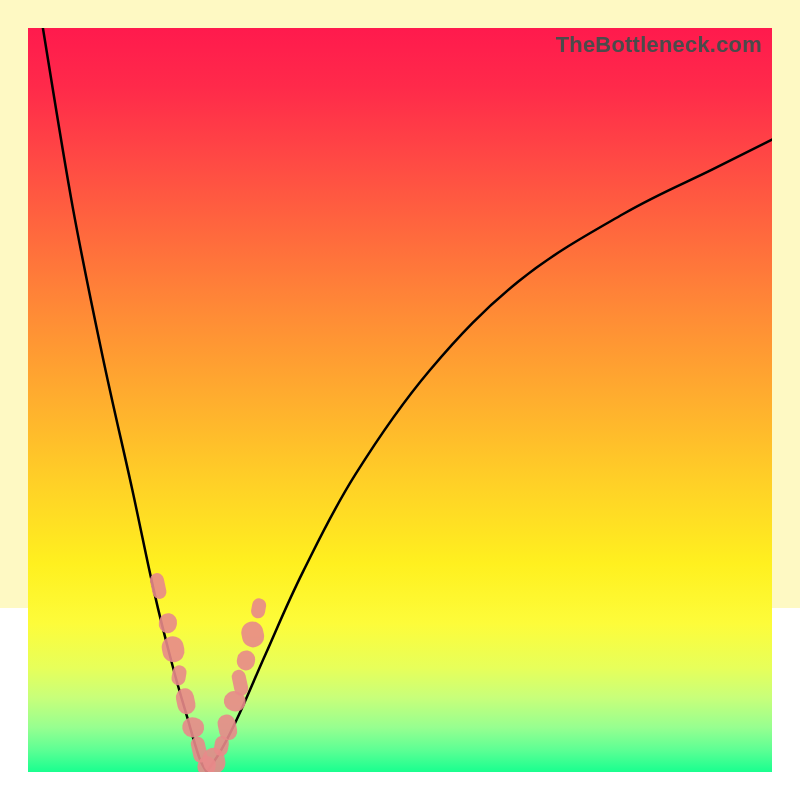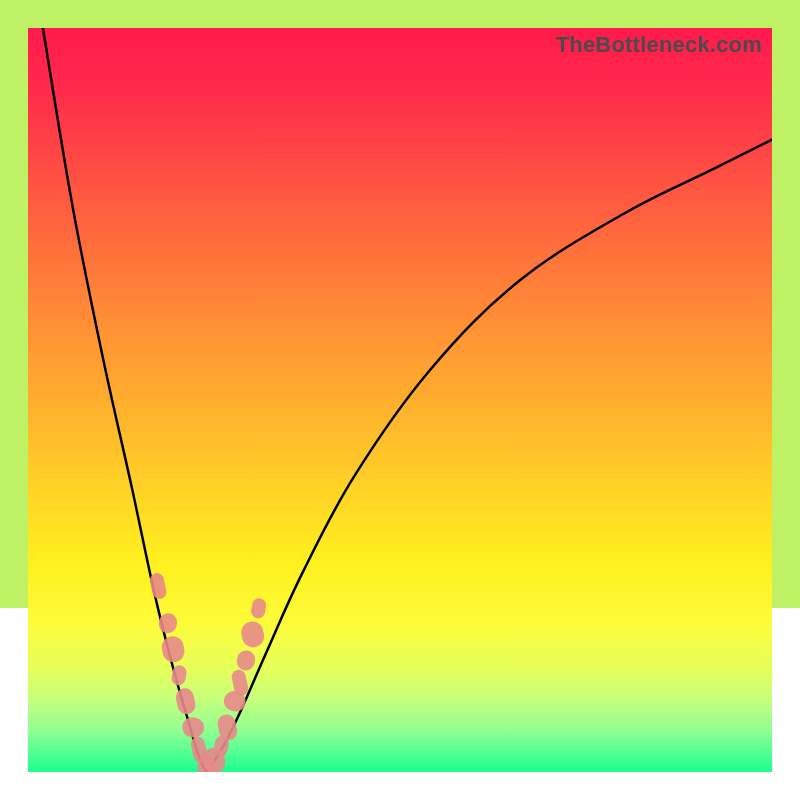--- a/index.html
+++ b/index.html
@@ -6,21 +6,21 @@
     margin: 0;
     padding: 0;
     width: 800px;
     height: 800px;
     overflow: hidden;
     font-family: Arial, Helvetica, sans-serif;
   }
   .frame {
     width: 800px;
     height: 608px;
-    background: #bef264;
+    background: #fef9c3;
     position: relative;
   }
   .plot {
     position: absolute;
     left: 28px;
     top: 28px;
     width: 744px;
     height: 744px;
     overflow: hidden;
   }

